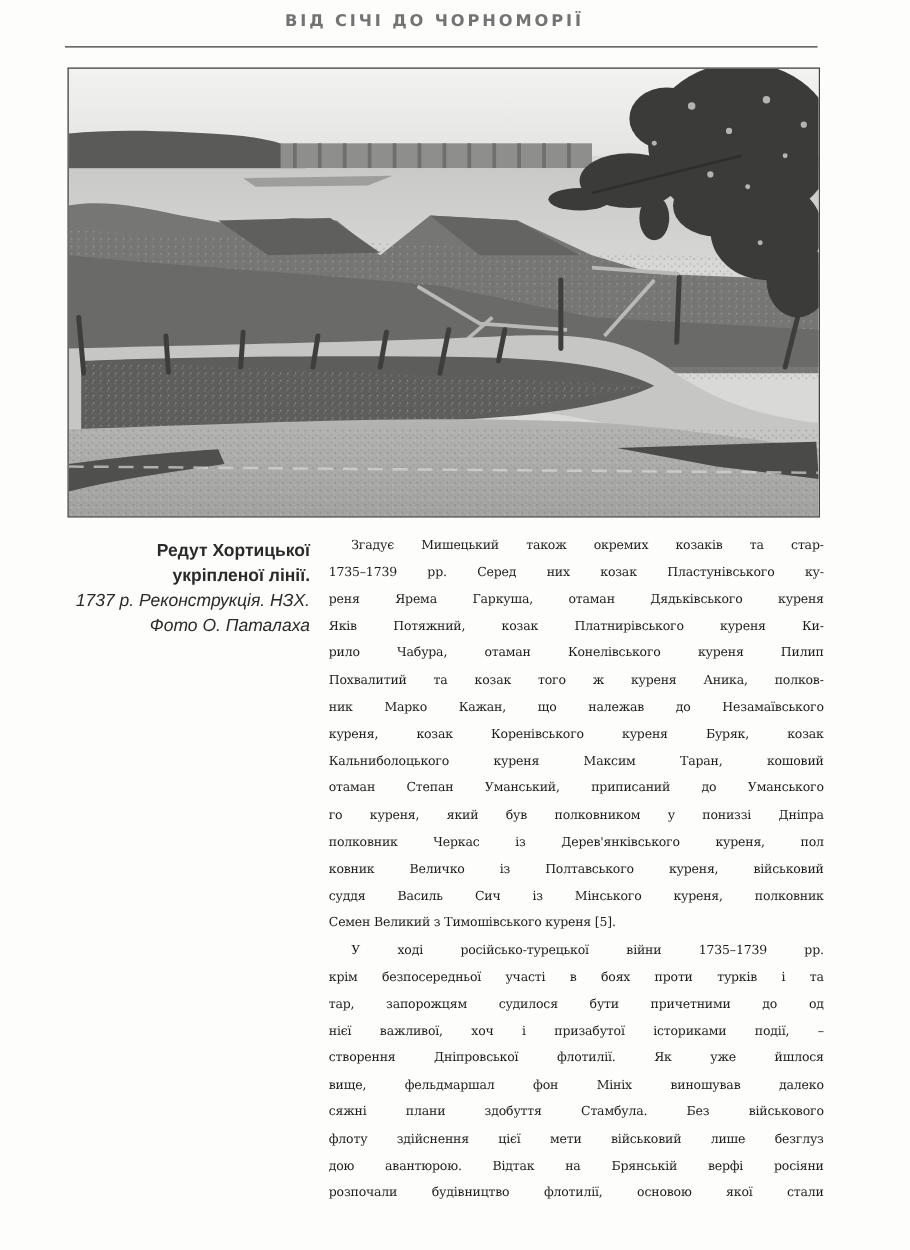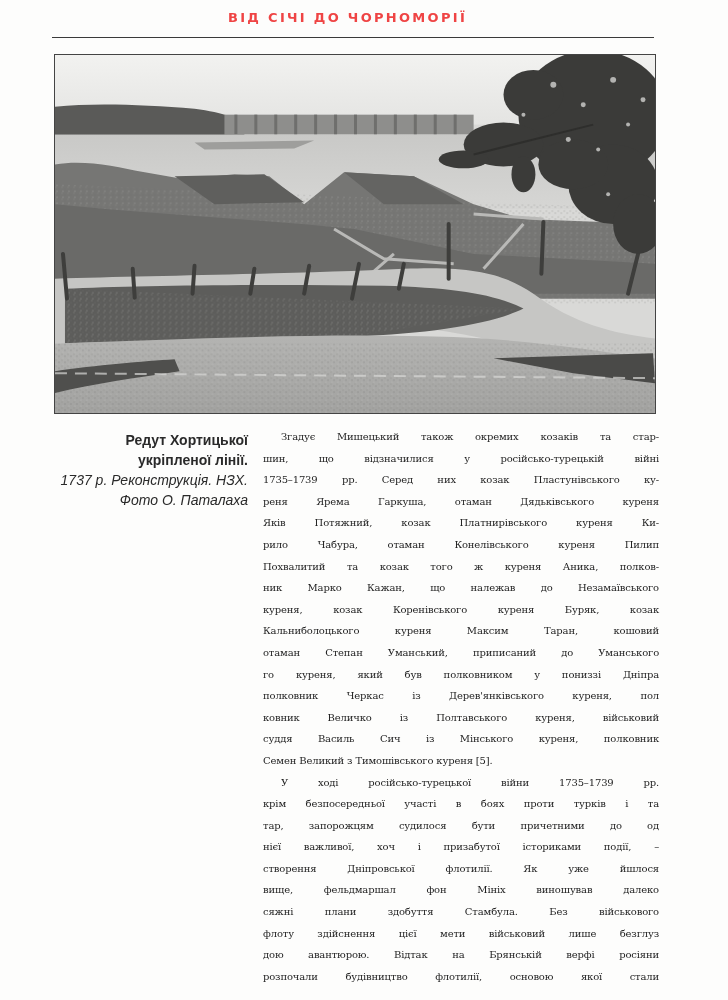--- a/index.html
+++ b/index.html
@@ -6,21 +6,21 @@
     body {
       width: 728px; height: 1000px; position: relative; overflow: hidden;
       background: #fdfdfc;
       font-family: "DejaVu Serif", serif;
       color: #1c1c1c;
     }
     .running-head {
       position: absolute; left: 228px; top: 10px;
       font-family: "DejaVu Sans", sans-serif;
       font-weight: bold; font-size: 13px; letter-spacing: 2.3px;
-      color: #ef4444;
+      color: #737373;
     }
     .head-rule {
       position: absolute; left: 52px; top: 37px; width: 602px; height: 0;
       border-top: 1.6px solid #3a3a3a;
     }
     .photo {
       position: absolute; left: 54px; top: 54px; width: 602px; height: 360px;
       border: 1px solid #444; box-sizing: border-box; overflow: hidden;
       background: #d9d9d7;
     }
@@ -163,21 +163,20 @@
 <div class="caption">
   <div class="cap-title">Редут Хортицької</div>
   <div class="cap-title">укріпленої лінії.</div>
   <div class="cap-meta">1737 р. Реконструкція. НЗХ.</div>
   <div class="cap-meta">Фото О. Паталаха</div>
 </div>
 
 <div class="body-text">
   <div>
     <span class="line indent">Згадує Мишецький також окремих козаків та стар-</span>
-    <span class="line">шин, що відзначилися у російсько-турецькій війні</span>
     <span class="line">1735–1739 рр. Серед них козак Пластунівського ку-</span>
     <span class="line">реня Ярема Гаркуша, отаман Дядьківського куреня</span>
     <span class="line">Яків Потяжний, козак Платнирівського куреня Ки-</span>
     <span class="line">рило Чабура, отаман Конелівського куреня Пилип</span>
     <span class="line">Похвалитий та козак того ж куреня Аника, полков-</span>
     <span class="line">ник Марко Кажан, що належав до Незамаївського</span>
     <span class="line">куреня, козак Коренівського куреня Буряк, козак</span>
     <span class="line">Кальниболоцького куреня Максим Таран, кошовий</span>
     <span class="line">отаман Степан Уманський, приписаний до Уманського</span>
     <span class="line">го куреня, який був полковником у пониззі Дніпра</span>

